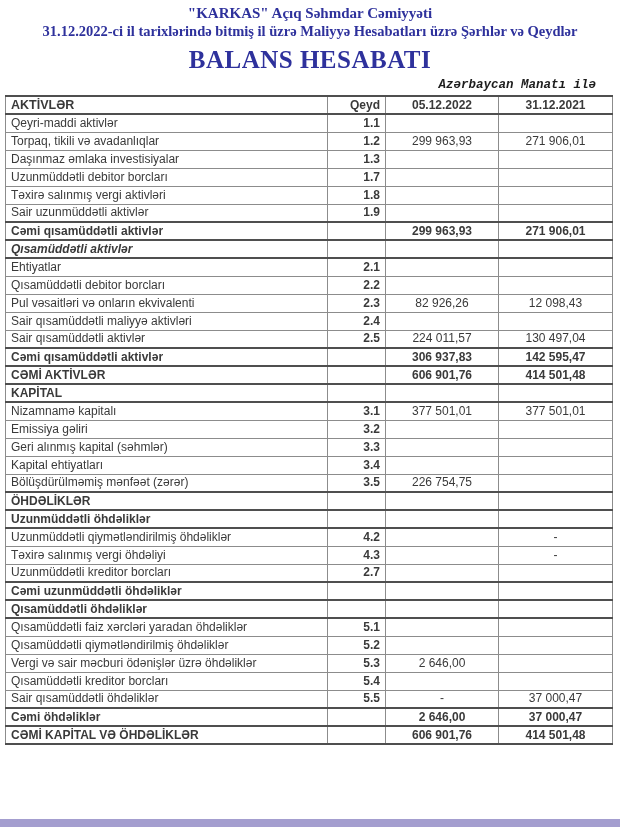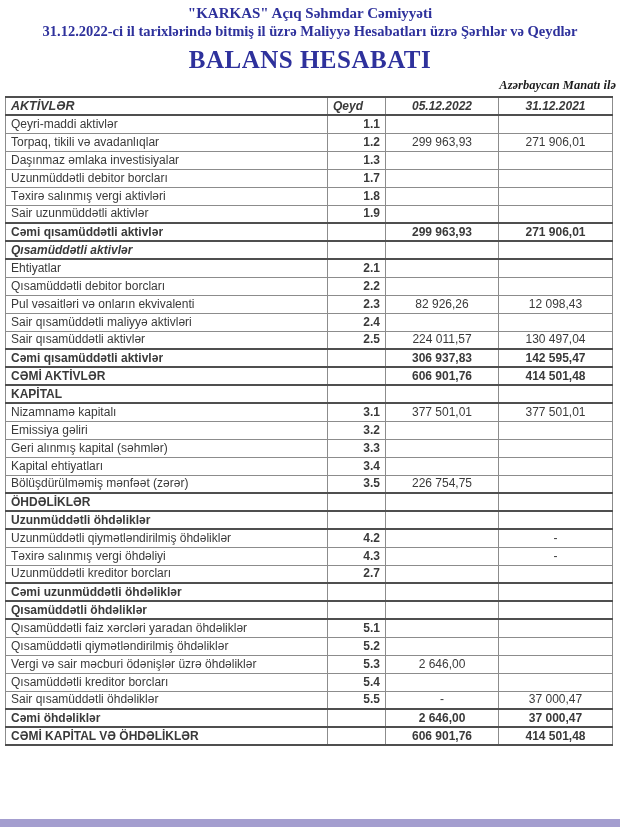--- a/index.html
+++ b/index.html
@@ -23,27 +23,27 @@
     padding-top: 4px;
     text-align: center;
     color: var(--heading-blue);
     font-family: "Liberation Serif", serif;
     font-weight: bold;
   }
   .company-line   { font-size: 15px; line-height: 18px; white-space: nowrap; }
   .subtitle-line  { font-size: 14.5px; line-height: 18px; white-space: nowrap; }
   .main-title     { font-size: 25px; line-height: 34px; letter-spacing: 0.5px; margin-top: 3px; }
   .currency-note {
-    font-family: Liberation Serif, serif;
+    font-family: Liberation Mono, monospace;
     font-style: italic;
     font-weight: bold;
     font-size: 12.5px;
     color: #1d1d1d;
     text-align: right;
-    padding-right: 4px;
+    padding-right: 24px;
     margin-top: 1px;
     margin-bottom: 3px;
   }
   table.balance {
     border-collapse: collapse;
     table-layout: fixed;
     width: 607px;
     margin-left: 5px;
   }
   col.c-label { width: 322px; }
@@ -57,30 +57,29 @@
     line-height: 13px;
     color: var(--table-text);
     padding: 0 5px;
     overflow: hidden;
     white-space: nowrap;
   }
   table.balance thead th {
     border-top: 2px solid var(--border-thick);
     border-bottom: 2px solid var(--border-thick);
     font-weight: bold;
-    font-style: italic;
   }
   table.balance thead th:first-child { text-align: left; font-size: 12.5px; }
   table.balance td:nth-child(1) { text-align: left; }
   table.balance td:nth-child(2) { text-align: right; font-weight: bold; }
   table.balance td:nth-child(3),
   table.balance td:nth-child(4),
   table.balance th:nth-child(3),
   table.balance th:nth-child(4) { text-align: center; }
-  table.balance th:nth-child(2) { text-align: left; }
+  table.balance th:nth-child(2) { text-align: right; }
   tr.bold td {
     font-weight: bold;
     border-top: 2px solid var(--border-thick);
     border-bottom: 2px solid var(--border-thick);
   }
   tr.italic td:first-child { font-style: italic; }
   .footer-bar {
     position: absolute;
     left: 0;
     bottom: 4px;

